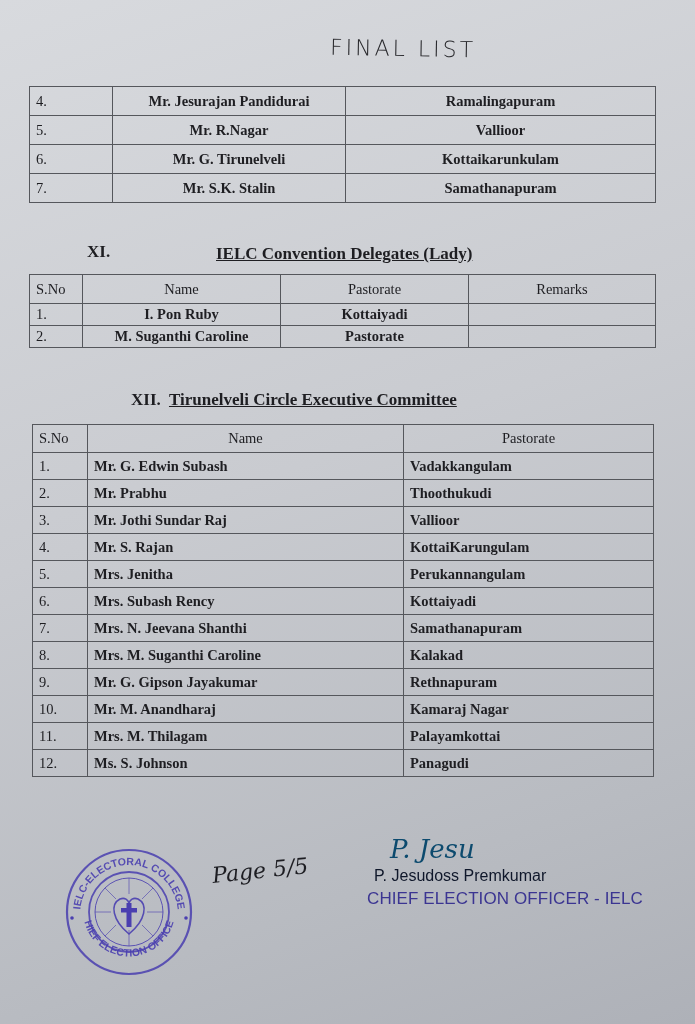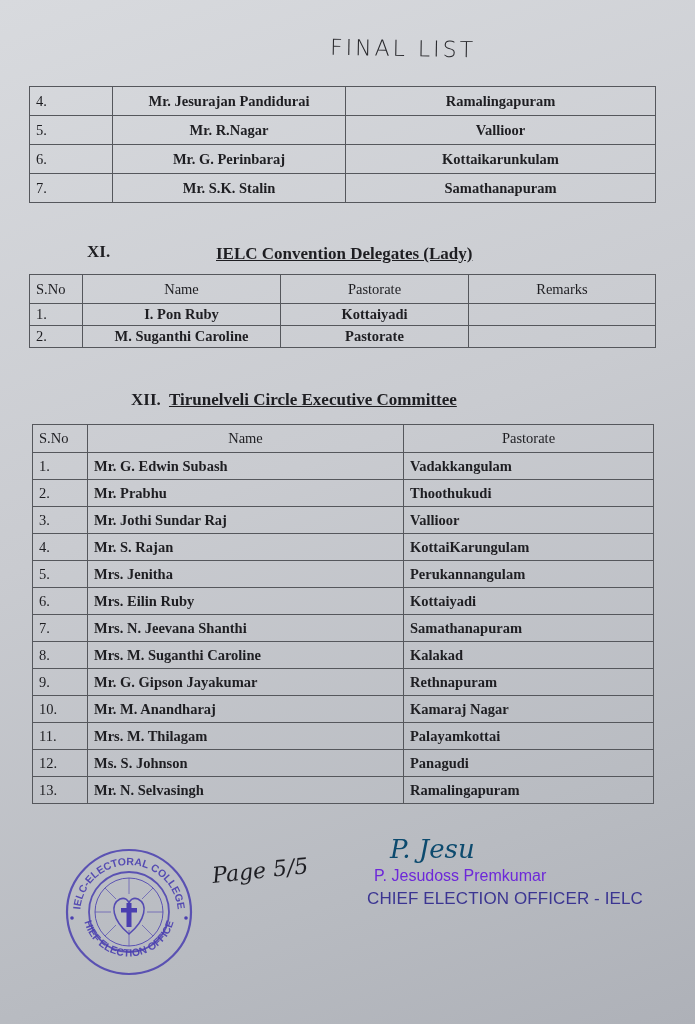--- a/index.html
+++ b/index.html
@@ -48,21 +48,21 @@
       position: absolute; left: 212px; top: 858px;
       font-family: "DejaVu Serif", serif; font-style: italic; font-size: 22px; color: #1d1d22;
       transform: rotate(-6deg);
     }
     .sig-scribble {
       position: absolute; left: 390px; top: 834px;
       font-family: "DejaVu Serif", serif; font-style: italic; font-size: 26px; color: #0c4a6e;
     }
     .officer-name {
       position: absolute; left: 374px; top: 867px;
-      font-family: "Liberation Sans", sans-serif; font-size: 16px; color: #6d28d9; text-align: right;
+      font-family: "Liberation Sans", sans-serif; font-size: 16px; color: #0f172a; text-align: right;
     }
     .officer-title {
       position: absolute; left: 367px; top: 889px;
       font-family: "Liberation Sans", sans-serif; font-size: 17px; color: #3b3592; letter-spacing: 0.1px;
     }
   </style>
 </head>
 <body>
 
 <div class="handwrite">FINAL LIST</div>
@@ -74,21 +74,21 @@
         <td class="c2 bold center">Mr. Jesurajan Pandidurai</td>
         <td class="bold center">Ramalingapuram</td>
       </tr>
       <tr>
         <td class="c1 sno">5.</td>
         <td class="c2 bold center">Mr. R.Nagar</td>
         <td class="bold center">Vallioor</td>
       </tr>
       <tr>
         <td class="c1 sno">6.</td>
-        <td class="c2 bold center">Mr. G. Perinbaraj</td>
+        <td class="c2 bold center">Mr. G. Tirunelveli</td>
         <td class="bold center">Kottaikarunkulam</td>
       </tr>
       <tr>
         <td class="c1 sno">7.</td>
         <td class="c2 bold center">Mr. S.K. Stalin</td>
         <td class="bold center">Samathanapuram</td>
       </tr>
     </tbody>
 </table>
 
@@ -154,21 +154,21 @@
         <td class="c2 bold left">Mr. S. Rajan</td>
         <td class="bold left">KottaiKarungulam</td>
       </tr>
       <tr>
         <td class="c1 sno">5.</td>
         <td class="c2 bold left">Mrs. Jenitha</td>
         <td class="bold left">Perukannangulam</td>
       </tr>
       <tr>
         <td class="c1 sno">6.</td>
-        <td class="c2 bold left">Mrs. Eilin Ruby</td>
+        <td class="c2 bold left">Mrs. Subash Rency</td>
         <td class="bold left">Kottaiyadi</td>
       </tr>
       <tr>
         <td class="c1 sno">7.</td>
         <td class="c2 bold left">Mrs. N. Jeevana Shanthi</td>
         <td class="bold left">Samathanapuram</td>
       </tr>
       <tr>
         <td class="c1 sno">8.</td>
         <td class="c2 bold left">Mrs. M. Suganthi Caroline</td>
@@ -186,25 +186,20 @@
       </tr>
       <tr>
         <td class="c1 sno">11.</td>
         <td class="c2 bold left">Mrs. M. Thilagam</td>
         <td class="bold left">Palayamkottai</td>
       </tr>
       <tr>
         <td class="c1 sno">12.</td>
         <td class="c2 bold left">Ms. S. Johnson</td>
         <td class="bold left">Panagudi</td>
-      </tr>
-      <tr>
-        <td class="c1 sno">13.</td>
-        <td class="c2 bold left">Mr. N. Selvasingh</td>
-        <td class="bold left">Ramalingapuram</td>
       </tr>
     </tbody>
 </table>
 
 <svg class="stamp" viewBox="0 0 134 130">
   <defs>
     <path id="arcTop" d="M 18 68 A 49 49 0 0 1 116 68"></path>
     <path id="arcBot" d="M 22 74 A 46 46 0 0 0 112 74"></path>
   </defs>
   <g fill="none" stroke="#4a3fb0" opacity="0.85">

